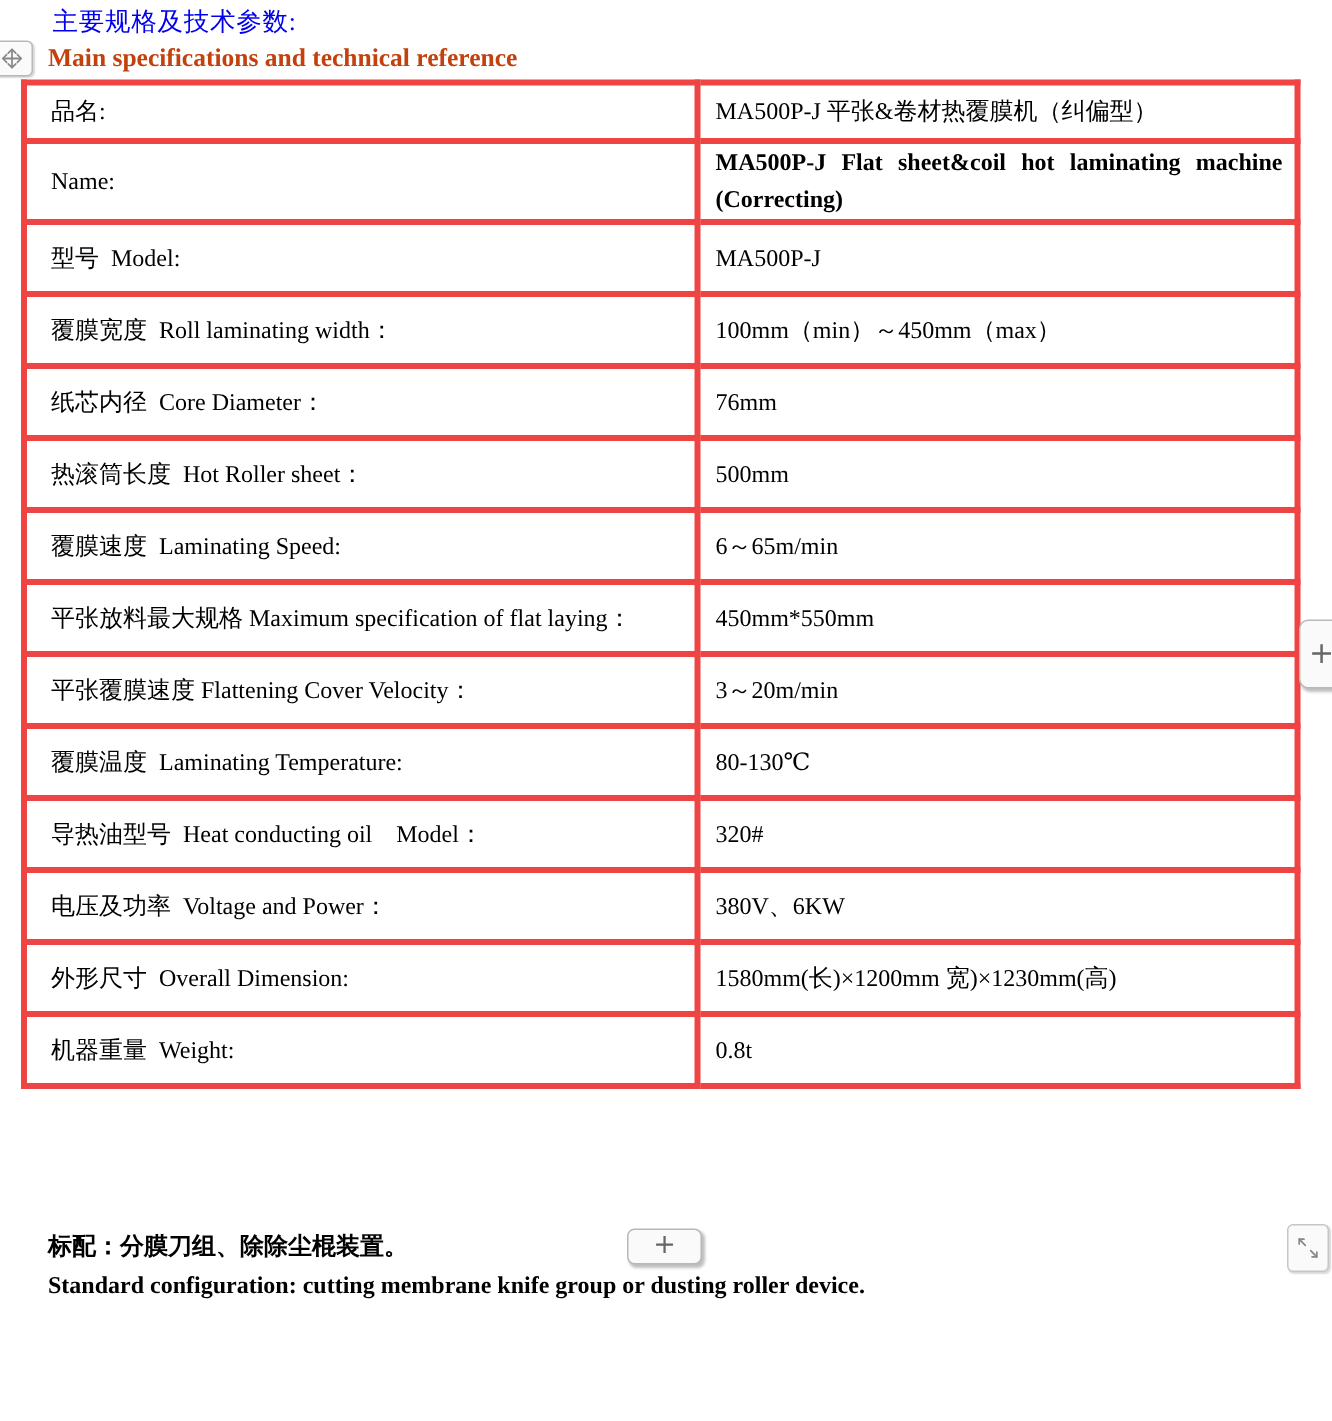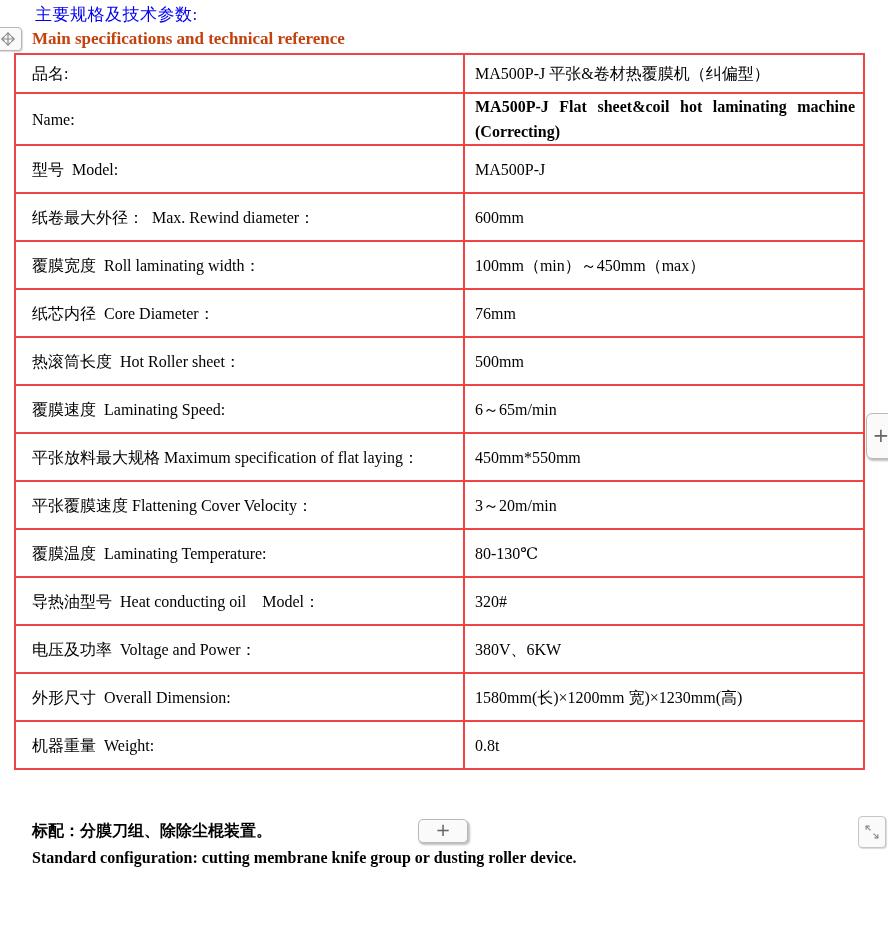--- a/index.html
+++ b/index.html
@@ -3,21 +3,21 @@
 <meta charset="utf-8">
 <style>
   * { margin: 0; padding: 0; box-sizing: border-box; }
   html, body { width: 888px; height: 947px; background: #ffffff; overflow: hidden; position: relative;
                font-family: "Liberation Serif", "DejaVu Serif", serif; color: #000; }
 
   .title-zh { position: absolute; left: 35px; top: 3px; font-size: 17px; font-weight: normal; color: #0000ee; letter-spacing: 0.5px; }
   .title-en { position: absolute; left: 32px; top: 29px; font-size: 17px; font-weight: bold; color: #c2410c; }
 
   table.spec { position: absolute; left: 14px; top: 53px; width: 849px; border-collapse: collapse; table-layout: fixed; }
-  table.spec td { border: 2px solid #ef4444; vertical-align: middle; font-size: 16px; line-height: 25px;
+  table.spec td { border: 4px solid #ef4444; vertical-align: middle; font-size: 16px; line-height: 25px;
                   overflow: hidden; }
   td.lab { padding-left: 16px; padding-right: 6px; white-space: pre-wrap; }
   td.val { padding-left: 10px; padding-right: 8px; }
   td.val.justify { text-align: justify; text-justify: inter-word; font-weight: bold; }
   tr.r1 { height: 39px; }
   tr.r2 { height: 36px; }
   tr.rn { height: 48px; }
 
   .footer-zh { position: absolute; left: 32px; top: 821px; font-size: 16px; font-weight: bold; }
   .footer-en { position: absolute; left: 32px; top: 849px; font-size: 16px; font-weight: bold; }
@@ -61,24 +61,20 @@
         <td class="lab">品名:</td>
         <td class="val">MA500P-J 平张&amp;卷材热覆膜机（纠偏型）</td>
       </tr>
     <tr class="r2">
         <td class="lab">Name:</td>
         <td class="val justify">MA500P-J Flat sheet&amp;coil hot laminating machine (Correcting)</td>
       </tr>
     <tr class="rn">
         <td class="lab">型号  Model:</td>
         <td class="val">MA500P-J</td>
-      </tr>
-    <tr class="rn">
-        <td class="lab">纸卷最大外径：  Max. Rewind diameter：</td>
-        <td class="val">600mm</td>
       </tr>
     <tr class="rn">
         <td class="lab">覆膜宽度  Roll laminating width：</td>
         <td class="val">100mm（min）～450mm（max）</td>
       </tr>
     <tr class="rn">
         <td class="lab">纸芯内径  Core Diameter：</td>
         <td class="val">76mm</td>
       </tr>
     <tr class="rn">

